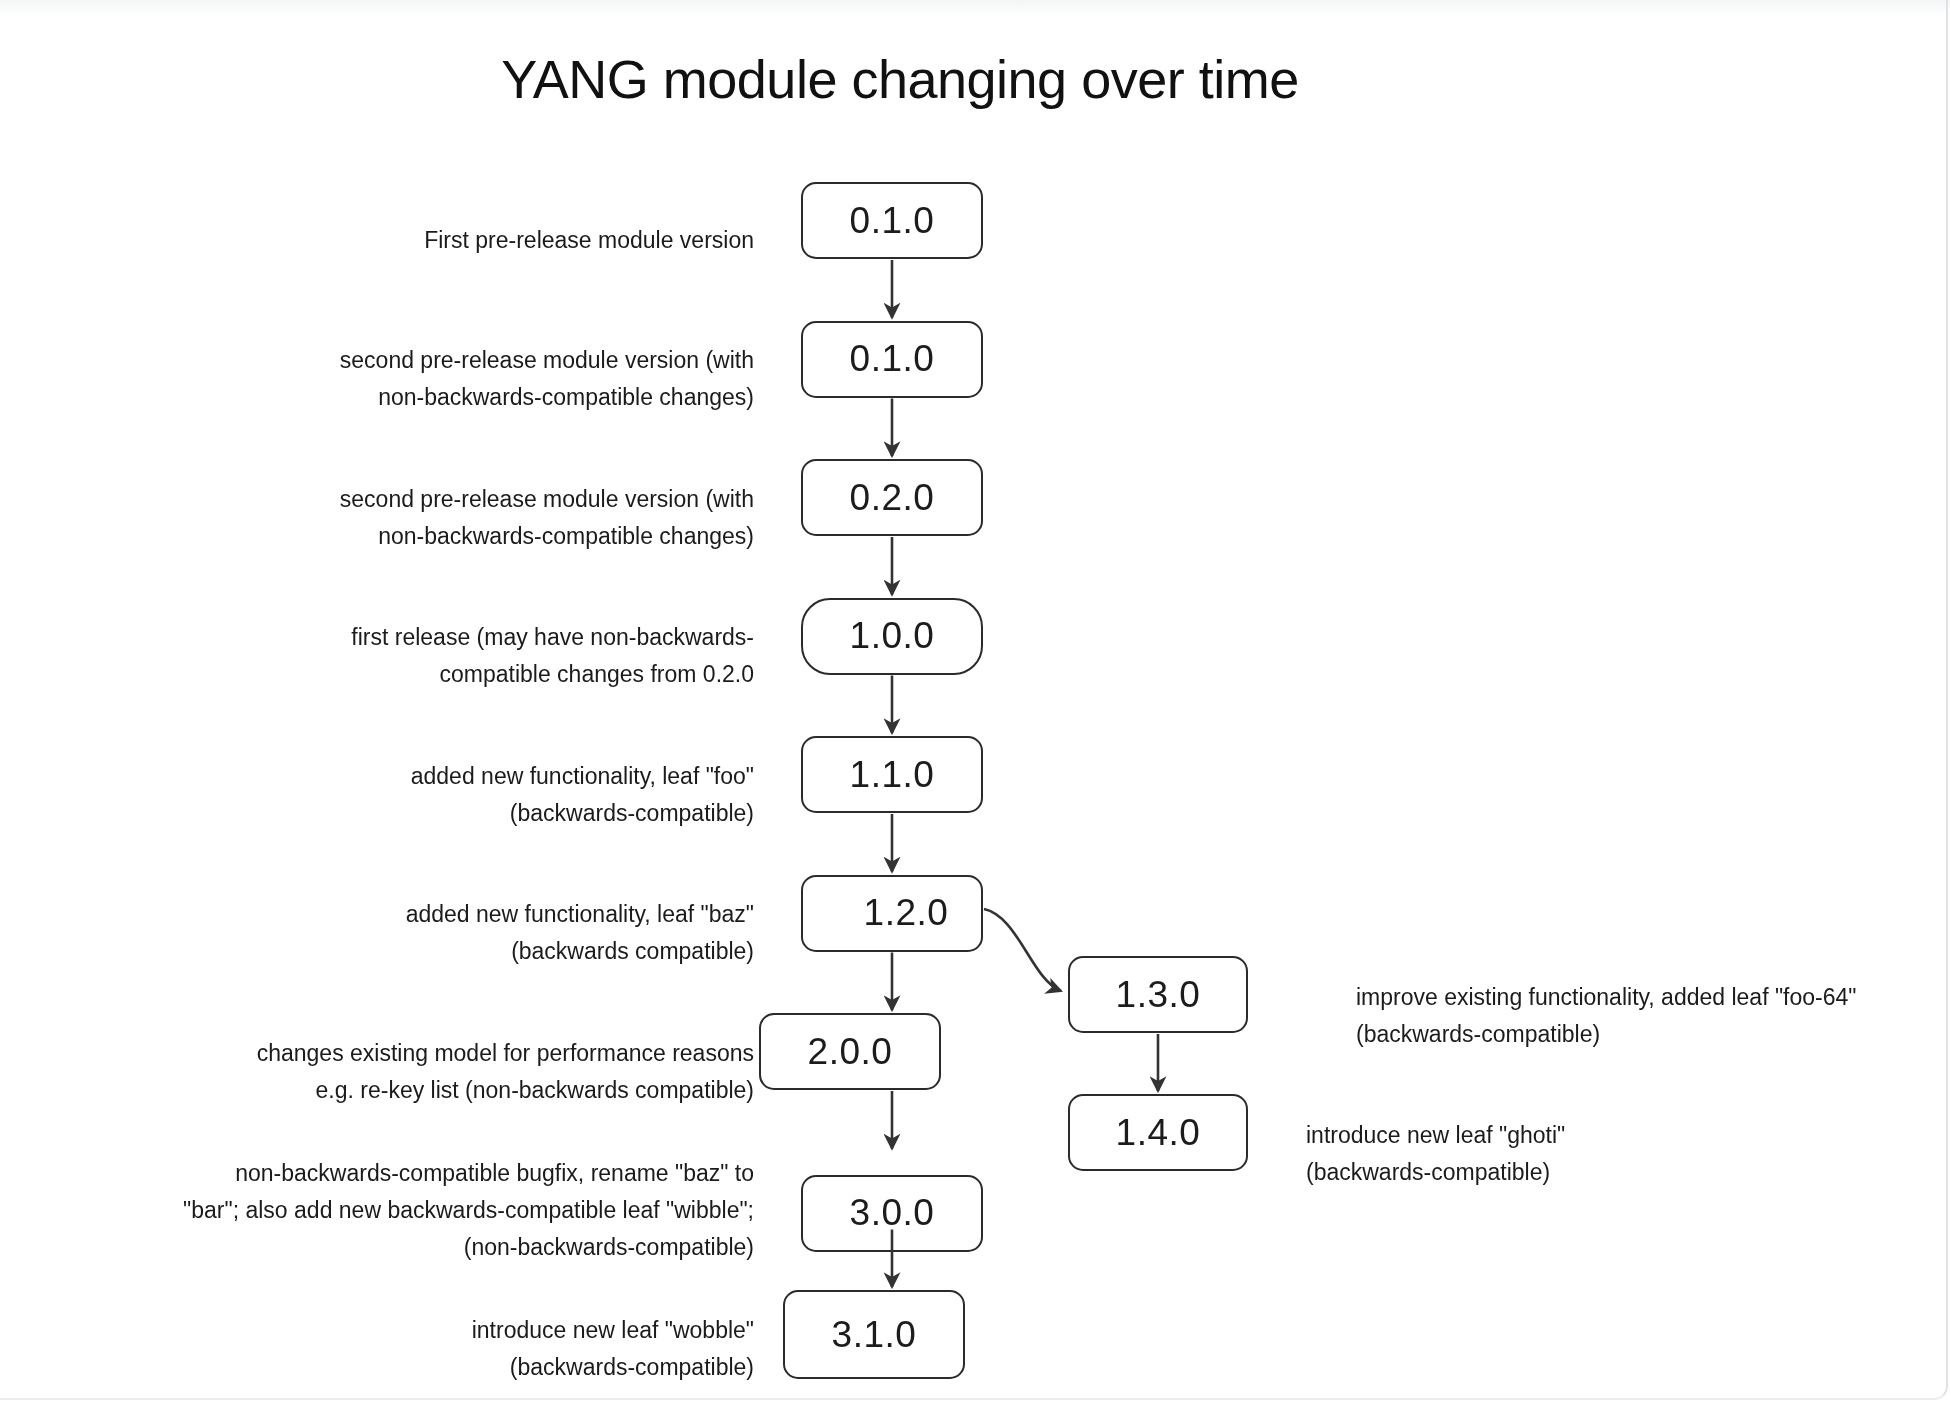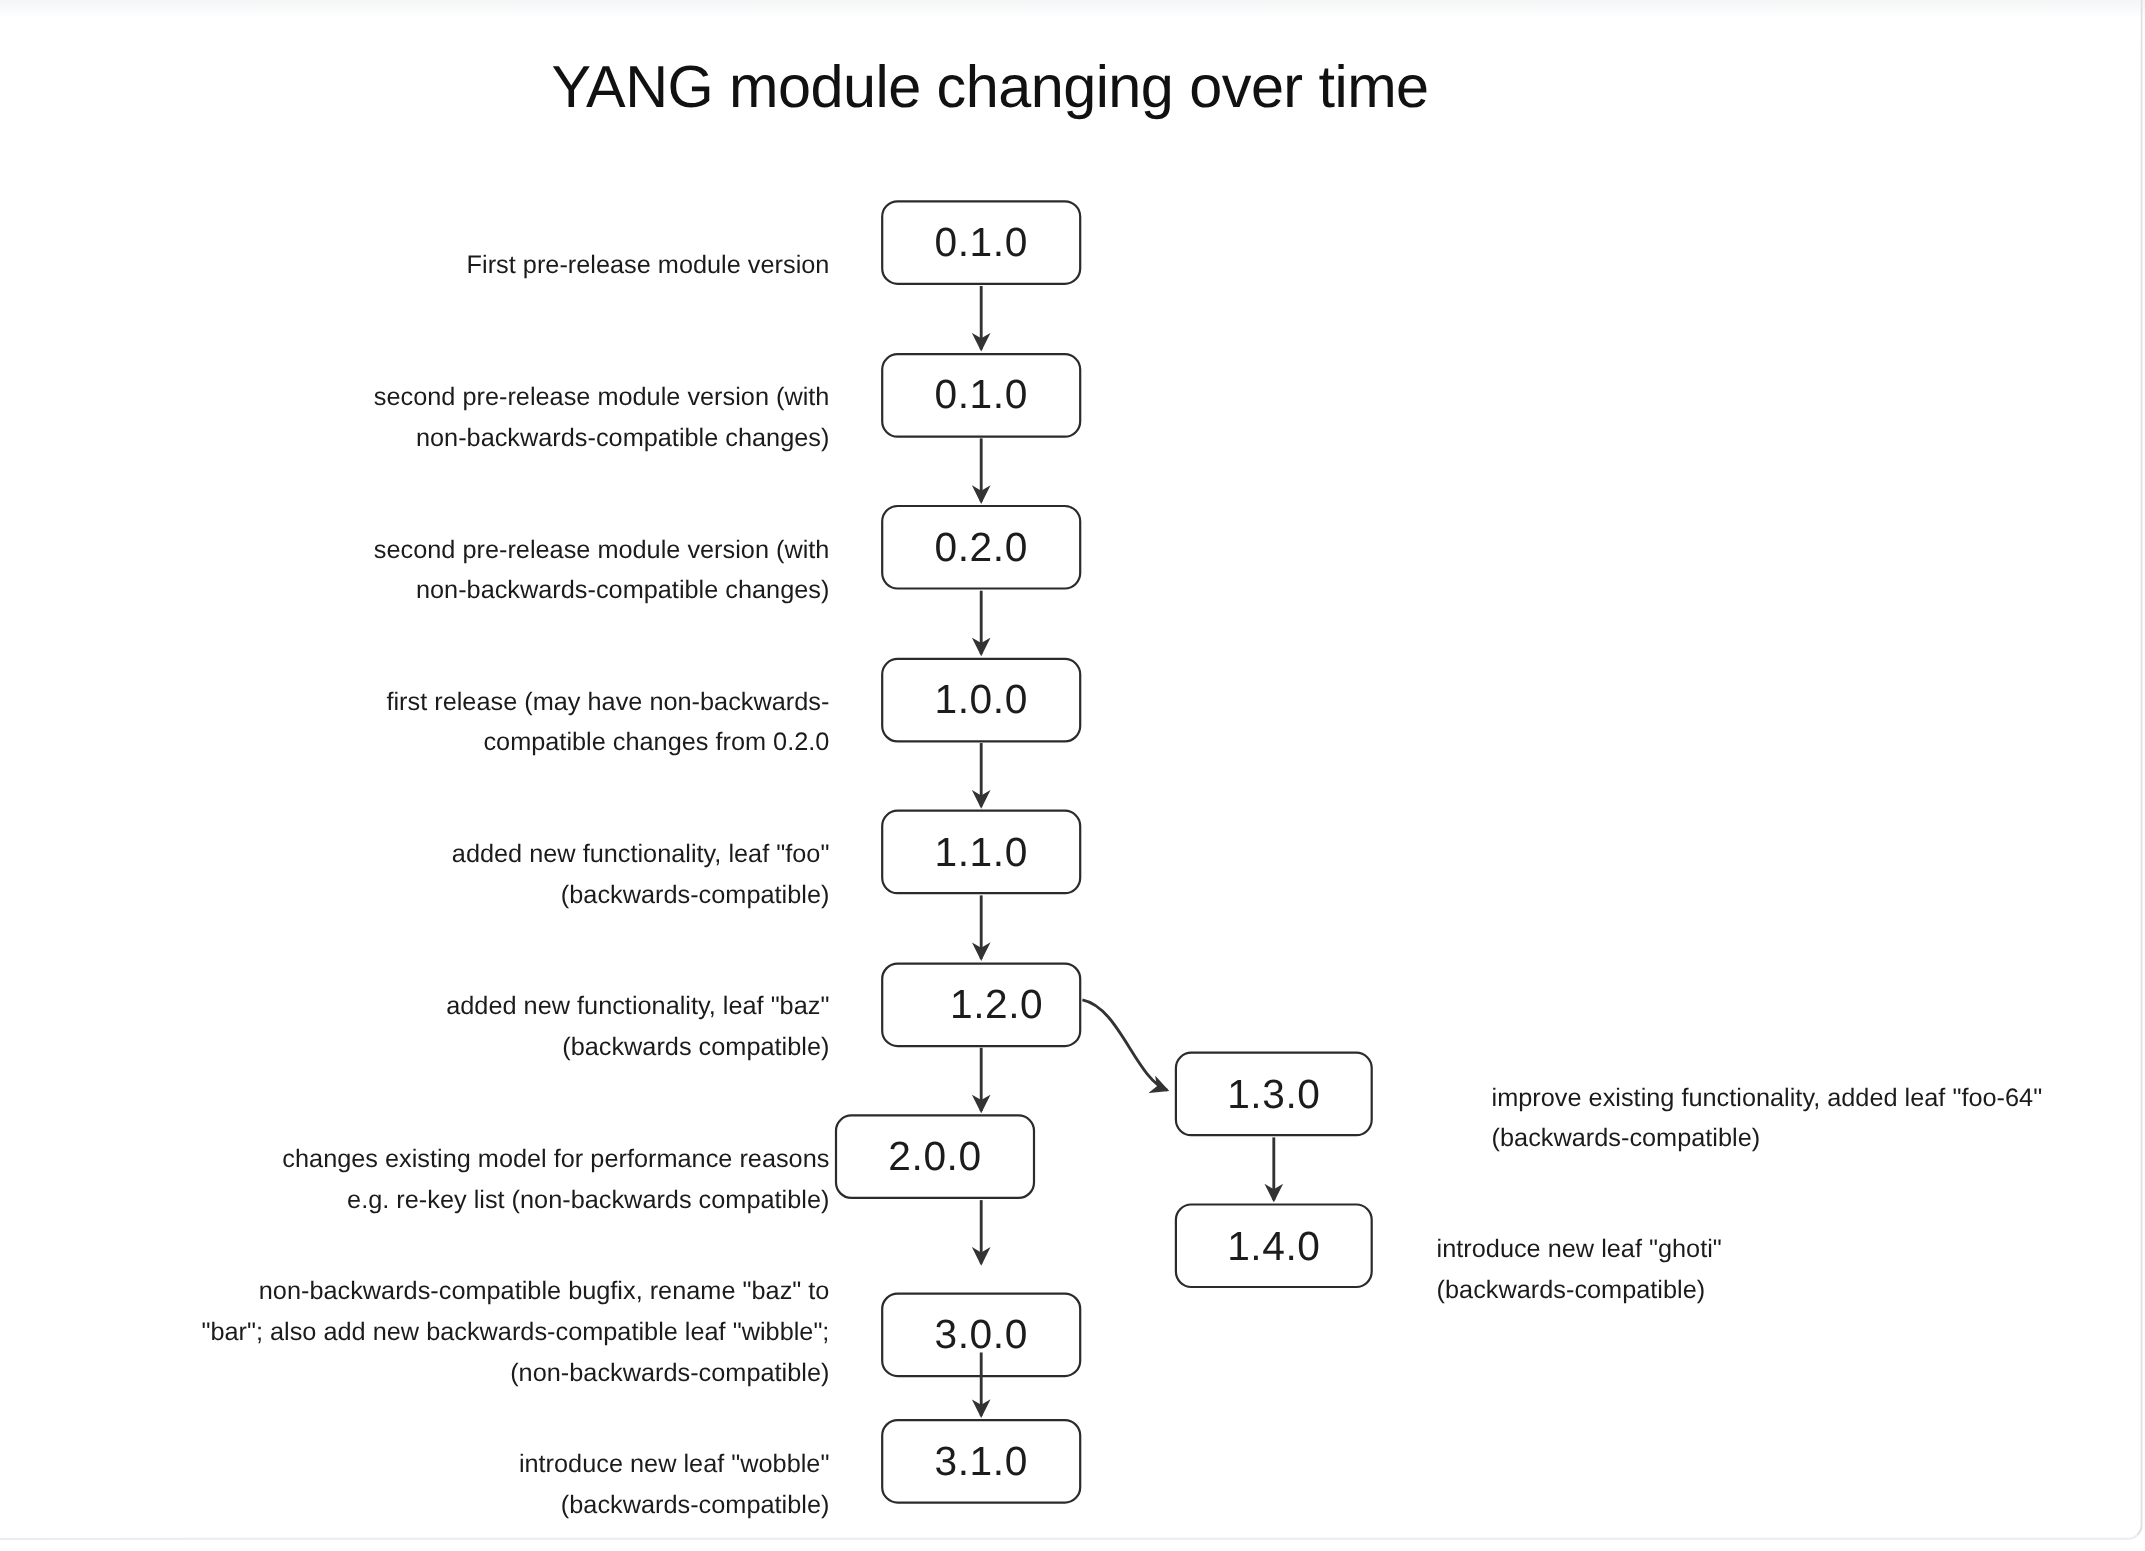--- a/index.html
+++ b/index.html
@@ -64,21 +64,21 @@
       <div class="label-line">second pre-release module version (with</div>
       <div class="label-line">non-backwards-compatible changes)</div>
     </div>
     <div class="node" style="left: 801px; top: 459px; width: 182px; height: 77px;">
       <span class="version">0.2.0</span>
     </div>
     <div class="side-label left" style="left: 60px; top: 460.5px; width: 694px;">
       <div class="label-line">second pre-release module version (with</div>
       <div class="label-line">non-backwards-compatible changes)</div>
     </div>
-    <div class="node" style="left: 801px; top: 597.5px; width: 182px; height: 77px;">
+    <div class="node" style="left: 801px; top: 597.5px; width: 182px; height: 77px; border-radius: 29px;">
       <span class="version">1.0.0</span>
     </div>
     <div class="side-label left" style="left: 60px; top: 599px; width: 694px;">
       <div class="label-line">first release (may have non-backwards-</div>
       <div class="label-line">compatible changes from 0.2.0</div>
     </div>
     <div class="node" style="left: 801px; top: 736px; width: 182px; height: 77px;">
       <span class="version">1.1.0</span>
     </div>
     <div class="side-label left" style="left: 60px; top: 737.5px; width: 694px;">
@@ -100,21 +100,21 @@
       <div class="label-line">e.g. re-key list (non-backwards compatible)</div>
     </div>
     <div class="node" style="left: 801px; top: 1151.5px; width: 182px; height: 77px; margin-top: 23px;">
       <span class="version">3.0.0</span>
     </div>
     <div class="side-label left" style="left: 60px; top: 1134.5px; width: 694px;">
       <div class="label-line">non-backwards-compatible bugfix, rename "baz" to</div>
       <div class="label-line">"bar"; also add new backwards-compatible leaf "wibble";</div>
       <div class="label-line">(non-backwards-compatible)</div>
     </div>
-    <div class="node" style="left: 801px; top: 1290px; width: 182px; height: 77px;">
+    <div class="node" style="left: 783px; top: 1290px; width: 182px; height: 89px;">
       <span class="version">3.1.0</span>
     </div>
     <div class="side-label left" style="left: 60px; top: 1291.5px; width: 694px;">
       <div class="label-line">introduce new leaf "wobble"</div>
       <div class="label-line">(backwards-compatible)</div>
     </div>
     <div class="node" style="left: 1068px; top: 956px; width: 180px; height: 77px;">
       <span class="version">1.3.0</span>
     </div>
     <div class="side-label right" style="left: 1356px; top: 958.5px; width: 600px;">

